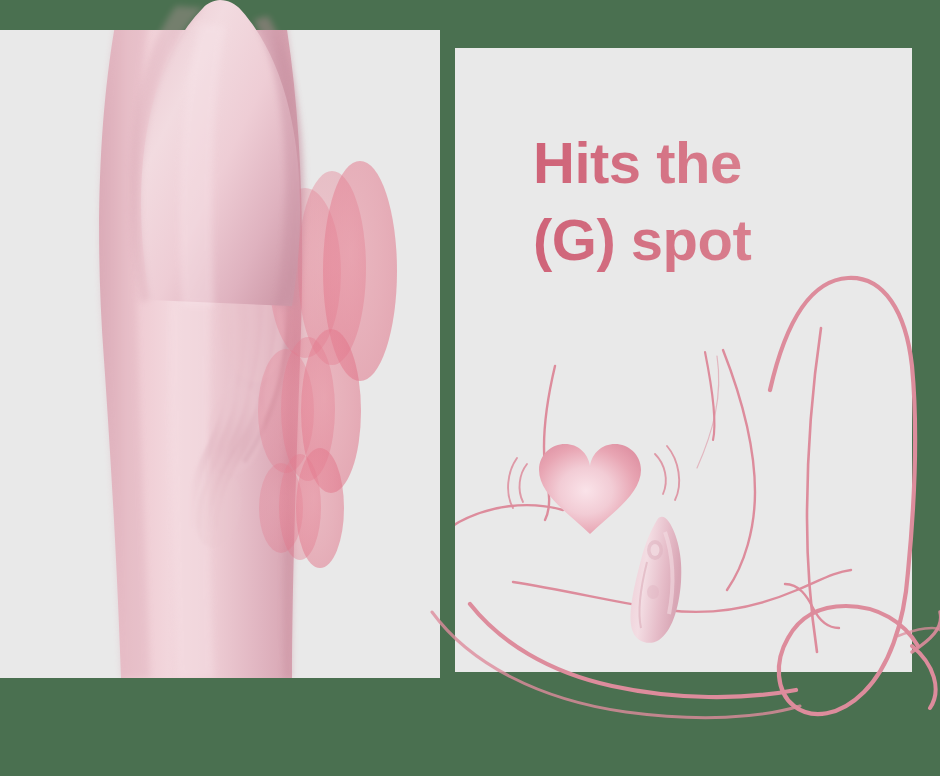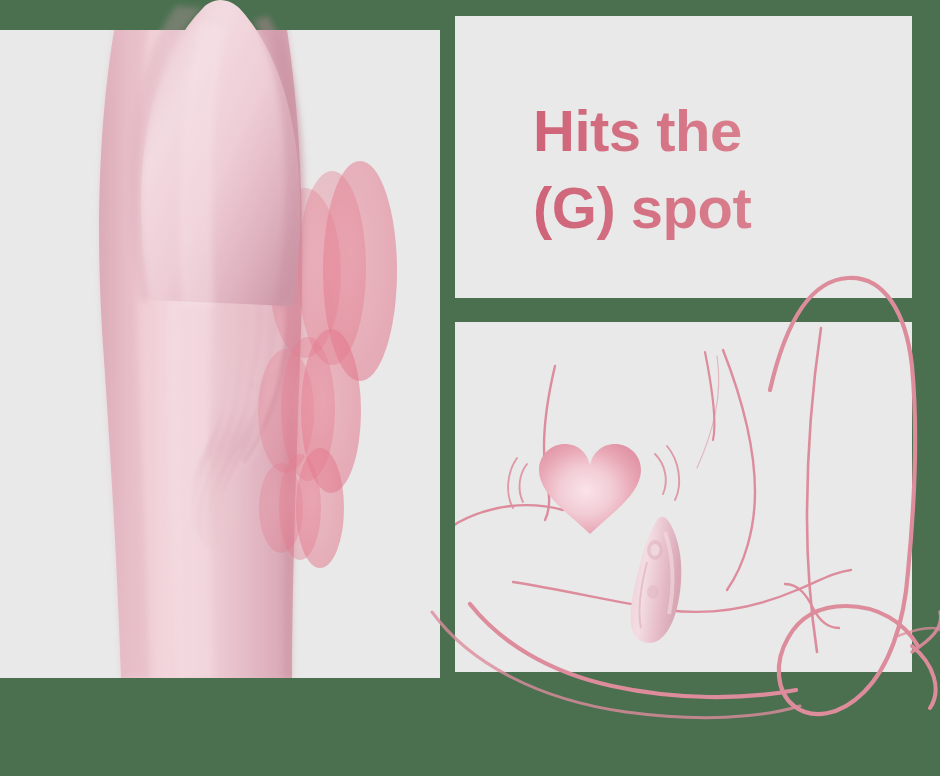--- a/index.html
+++ b/index.html
@@ -23,21 +23,21 @@
     overflow: hidden;
   }
   #panel-product {
     left: 0px;
     top: 30px;
     width: 440px;
     height: 648px;
   }
   #panel-headline {
     left: 455px;
-    top: 16px;
+    top: 48px;
     width: 457px;
     height: 282px;
   }
   #panel-body {
     left: 455px;
     top: 322px;
     width: 457px;
     height: 350px;
   }
 

